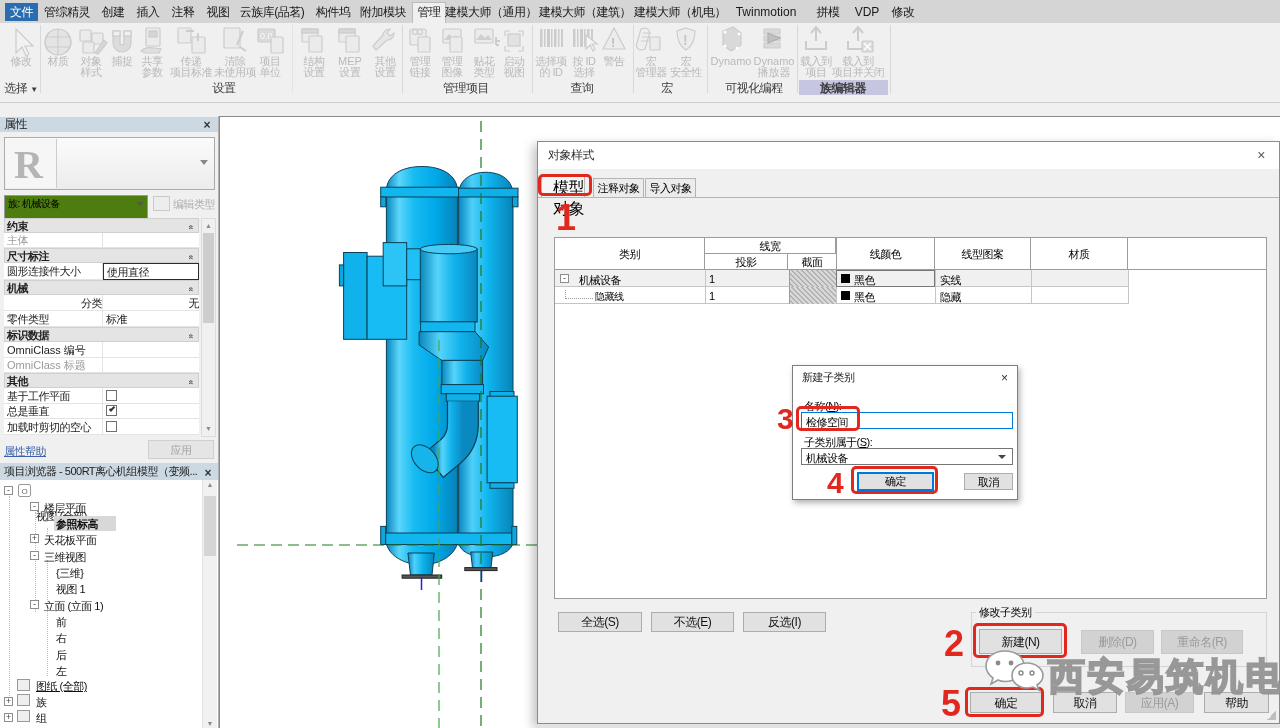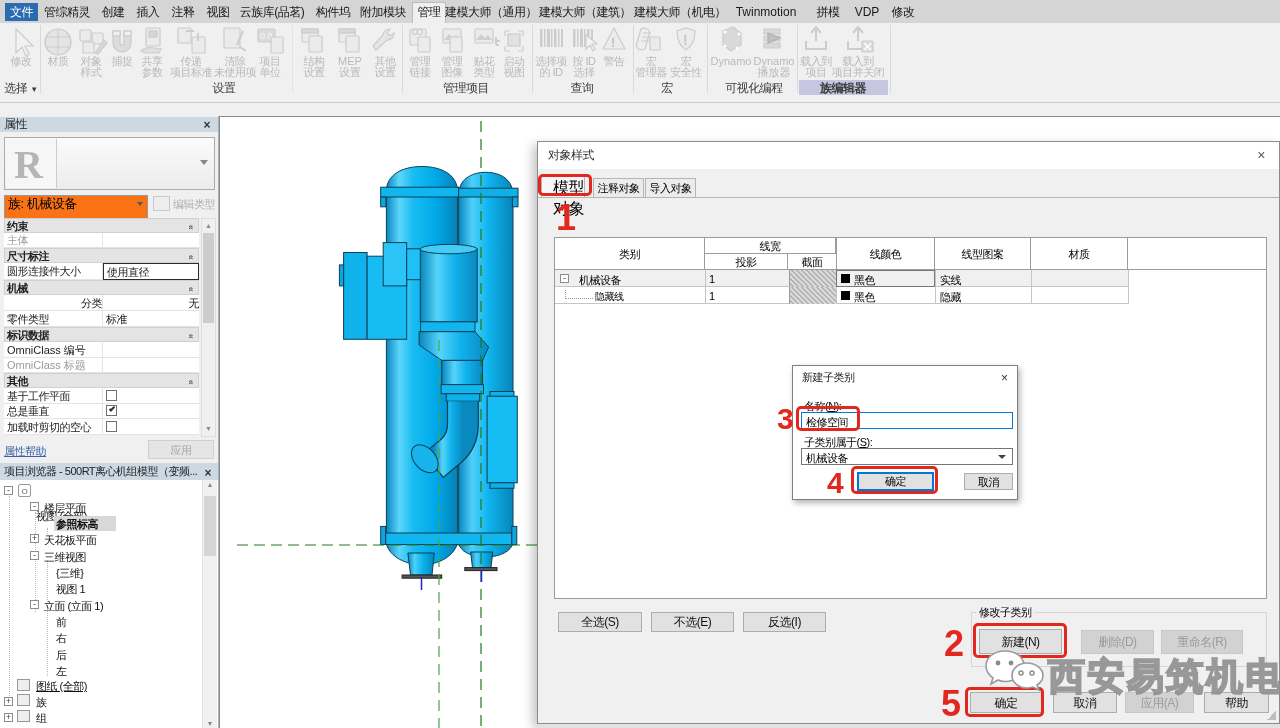--- a/index.html
+++ b/index.html
@@ -293,21 +293,21 @@
 <div id="props">
   <div id="prophead">属性<span class="closex" style="right:8px;top:1px;position:absolute">×</span></div>
 
   <div style="position:absolute;left:4px;top:21px;width:211px;height:53px;background:linear-gradient(#fbfbfb,#ececec);border:1px solid #ababab;">
     <div style="position:absolute;left:1px;top:1px;width:51px;height:49px;background:#f6f6f6;border-right:1px solid #ccc;">
       <div style="font-family:'Liberation Serif',serif;font-size:40px;color:#b5b5b5;font-weight:bold;margin-left:8px;margin-top:2px;">R</div>
     </div>
     <div style="position:absolute;right:6px;top:22px;width:0;height:0;border-left:4px solid transparent;border-right:4px solid transparent;border-top:5px solid #888;"></div>
   </div>
 
-  <div style="position:absolute;left:4px;top:79px;width:144px;height:26px;background:#f97316;border:1px solid #999;font-size:13px;line-height:15px;padding-left:3px;letter-spacing:-0.5px;">族: 机械设备
+  <div style="position:absolute;left:4px;top:79px;width:144px;height:26px;background:#4d7c0f;border:1px solid #999;font-size:10px;line-height:15px;padding-left:3px;letter-spacing:-0.5px;">族: 机械设备
     <div style="position:absolute;right:4px;top:6px;width:0;height:0;border-left:3.5px solid transparent;border-right:3.5px solid transparent;border-top:4px solid #555;"></div>
   </div>
   <div style="position:absolute;left:153px;top:80px;width:17px;height:15px;border:1px solid #c9c9c9;background:#ededed;"></div>
   <div style="position:absolute;left:173px;top:81px;font-size:11px;color:#aeaeae;letter-spacing:-0.5px;">编辑类型</div>
 
   <div id="grid" style="position:absolute;left:0;top:102px;width:219px;height:219px;">
     <div class="grow ghead" style="top:0;height:15px;">约束<span style="position:absolute;right:4px;top:3px;font-size:9px;transform:rotate(90deg);color:#555;">«</span></div>
     <div class="grow" style="top:15px;height:15px;">
           <span class="gname" style="height:15px;color:#9a9a9a;">主体</span>
           <span class="gval" style="height:15px;"></span>

